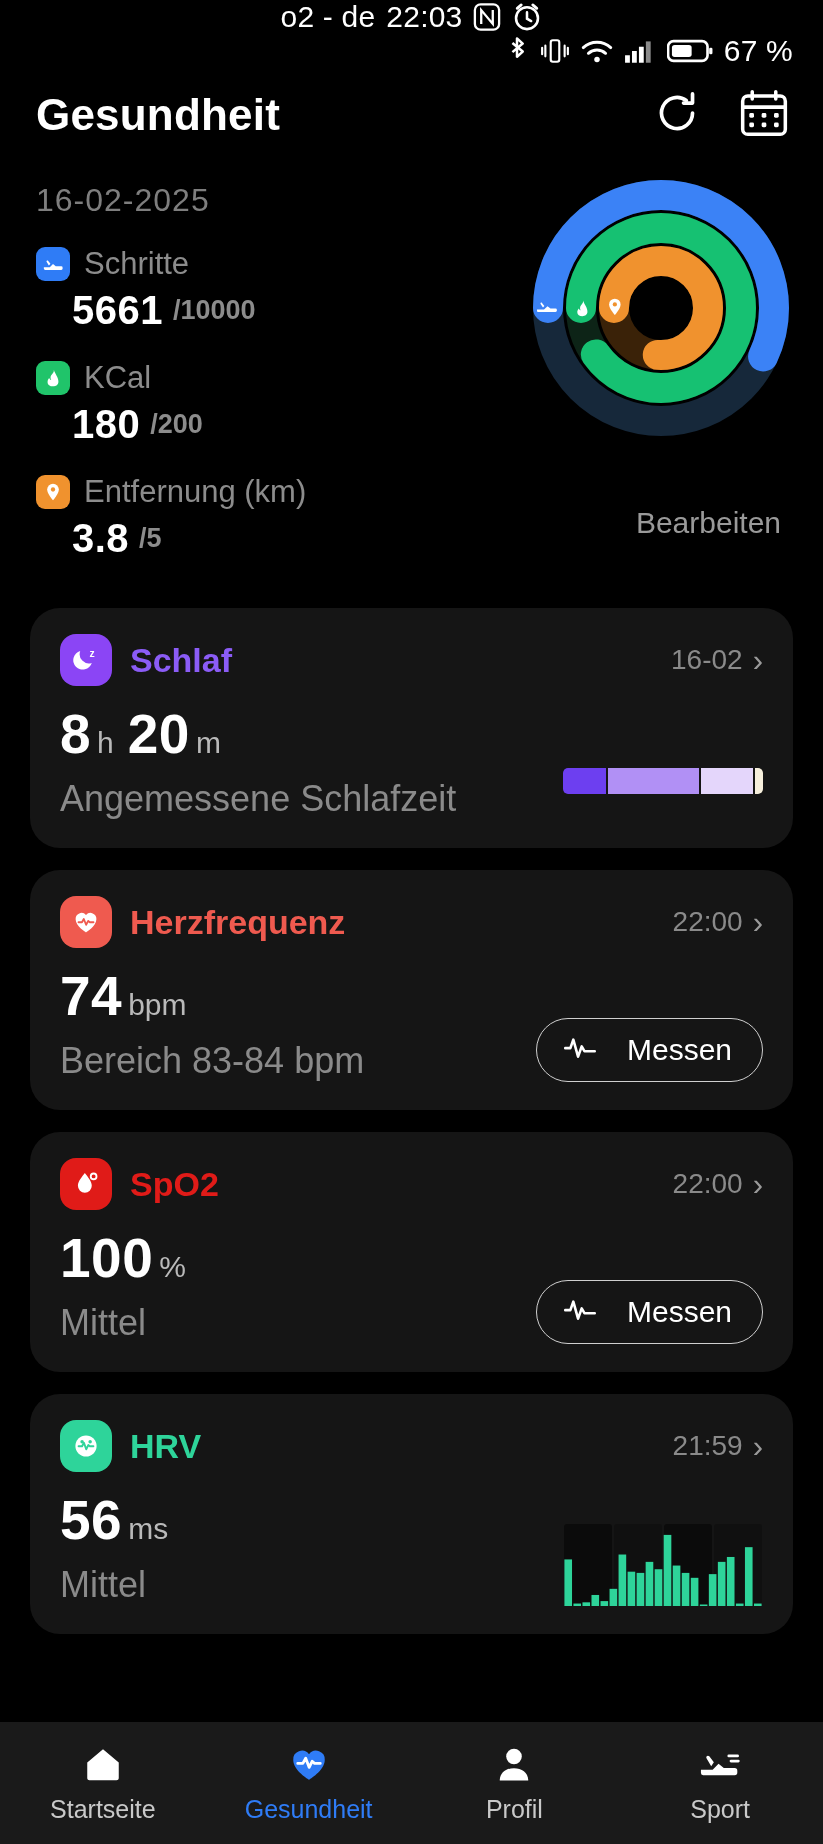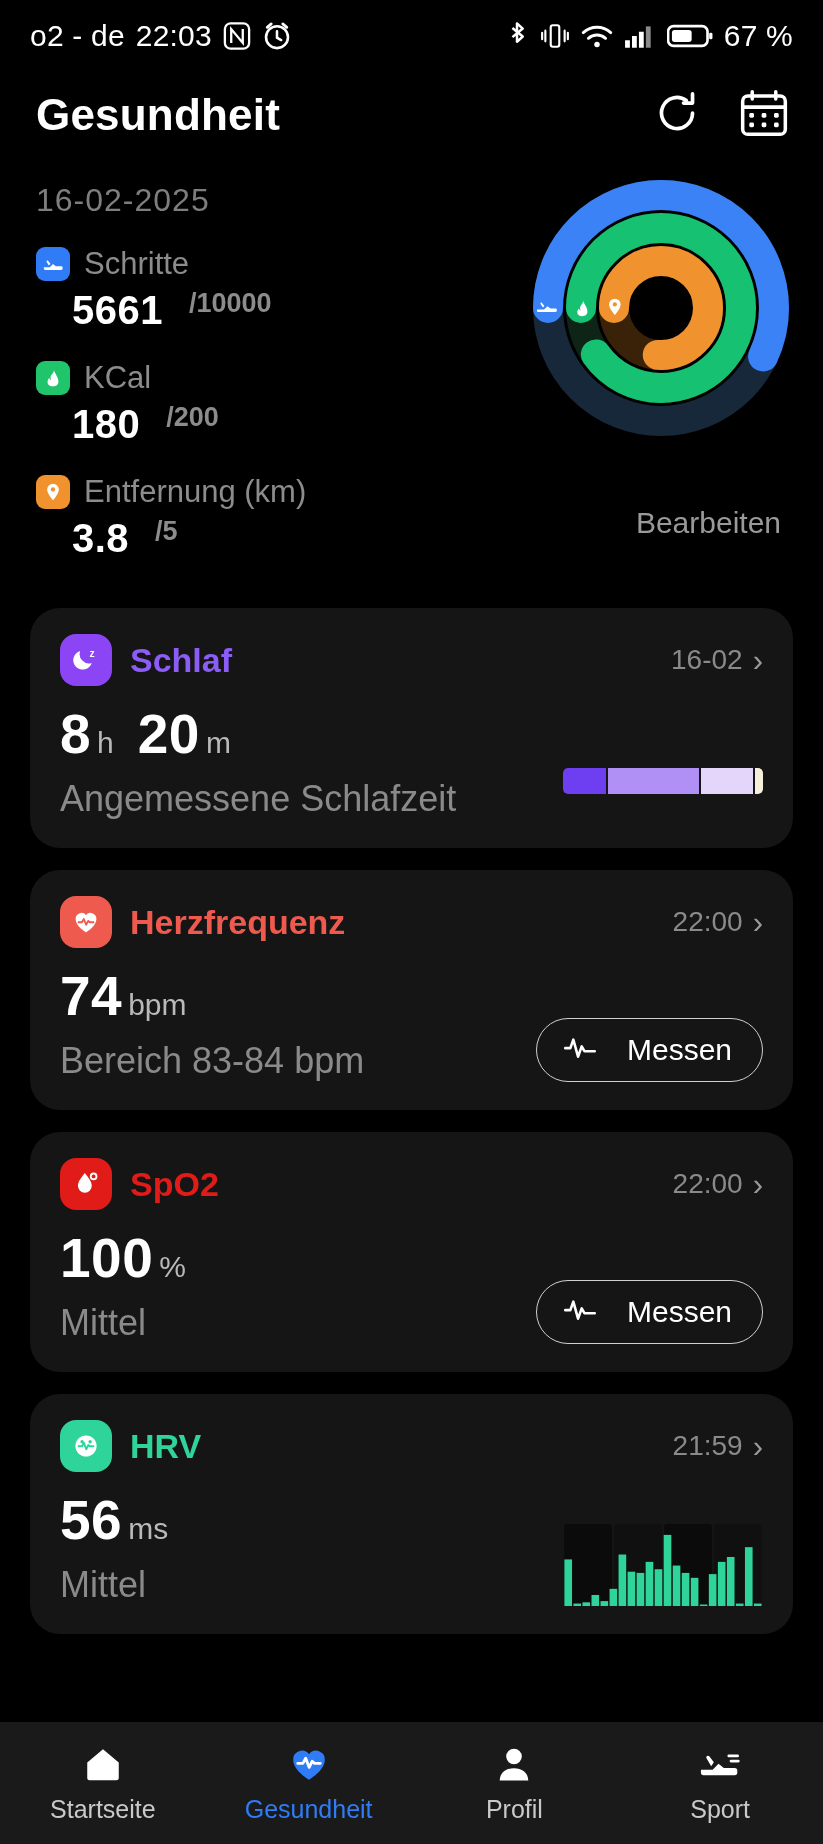--- a/index.html
+++ b/index.html
@@ -7,22 +7,22 @@
     width:823px; height:1844px;
     background:#000;
     font-family:"Liberation Sans", sans-serif;
     overflow:hidden;
   }
   .phone { position:relative; width:823px; height:1844px; background:#000; }
 
   
   .statusbar {
     height:72px; display:flex; align-items:center;
-    padding:16px 30px; color:#fff;
-    font-size:30px; letter-spacing:.2px;
+    padding:0 30px; color:#fff;
+    font-size:30px; letter-spacing:.2px;flex-direction:column;
   }
   .sb-left { display:flex; align-items:center; gap:11px; }
   .sb-right { margin-left:auto; display:flex; align-items:center; gap:11px; }
   .sb-text { font-size:30px; color:#fff; }
   .sb-ico { display:inline-flex; align-items:center; justify-content:center; }
 
   
   .header {
     height:86px; display:flex; align-items:center;
     padding:0 34px 0 36px;
@@ -34,21 +34,21 @@
   .summary { position:relative; padding:24px 36px 0 36px; height:430px; }
   .date { color:#7e7e7e; font-size:32px; letter-spacing:1px; }
   .metric { margin-top:27px; }
   .metric-head { display:flex; align-items:center; gap:14px; }
   .mini-ico {
     width:34px; height:34px; border-radius:9px;
     display:flex; align-items:center; justify-content:center;
     flex:0 0 auto;
   }
   .metric-label { color:#8c8c8c; font-size:31px; }
-  .metric-val { margin-top:6px; padding-left:36px; display:flex; align-items:flex-start; gap:26px; }
+  .metric-val { margin-top:6px; padding-left:36px; display:flex; align-items:center; gap:10px; }
   .metric-val .big { color:#fff; font-size:40px; font-weight:700; letter-spacing:.5px; }
   .metric-val .goal { color:#8c8c8c; font-size:27px; font-weight:600; }
 
   
   .rings { position:absolute; right:22px; top:10px; width:280px; height:280px; }
   .rings svg { width:280px; height:280px; display:block; }
 
   .edit-row { position:absolute; right:42px; top:348px; }
   .edit-link { color:#9a9a9a; font-size:30px; }
 
@@ -288,21 +288,21 @@
         <span class="card-meta">
           <span>16-02</span>
           <span class="chev">›</span>
         </span>
       </div>
       <div class="card-body">
         <div class="card-left">
           <div class="value-row">
             <span class="v-big">8</span>
             <span class="v-unit">h</span>
-            <span class="v-big" style="margin-left:18px">20</span>
+            <span class="v-big" style="margin-left:8px">20</span>
             <span class="v-unit">m</span>
           </div>
           <div class="v-sub">Angemessene Schlafzeit</div>
         </div>
         <div class="card-right">
           <div class="sleep-bar">
             <div class="sleep-seg" style="background:#6d3ff0;width:22%"></div>
             <div class="sleep-seg" style="background:#b190f5;width:47%"></div>
             <div class="sleep-seg" style="background:#e4d6fb;width:27%"></div>
             <div class="sleep-seg" style="background:#f6efdc;width:4%"></div>

